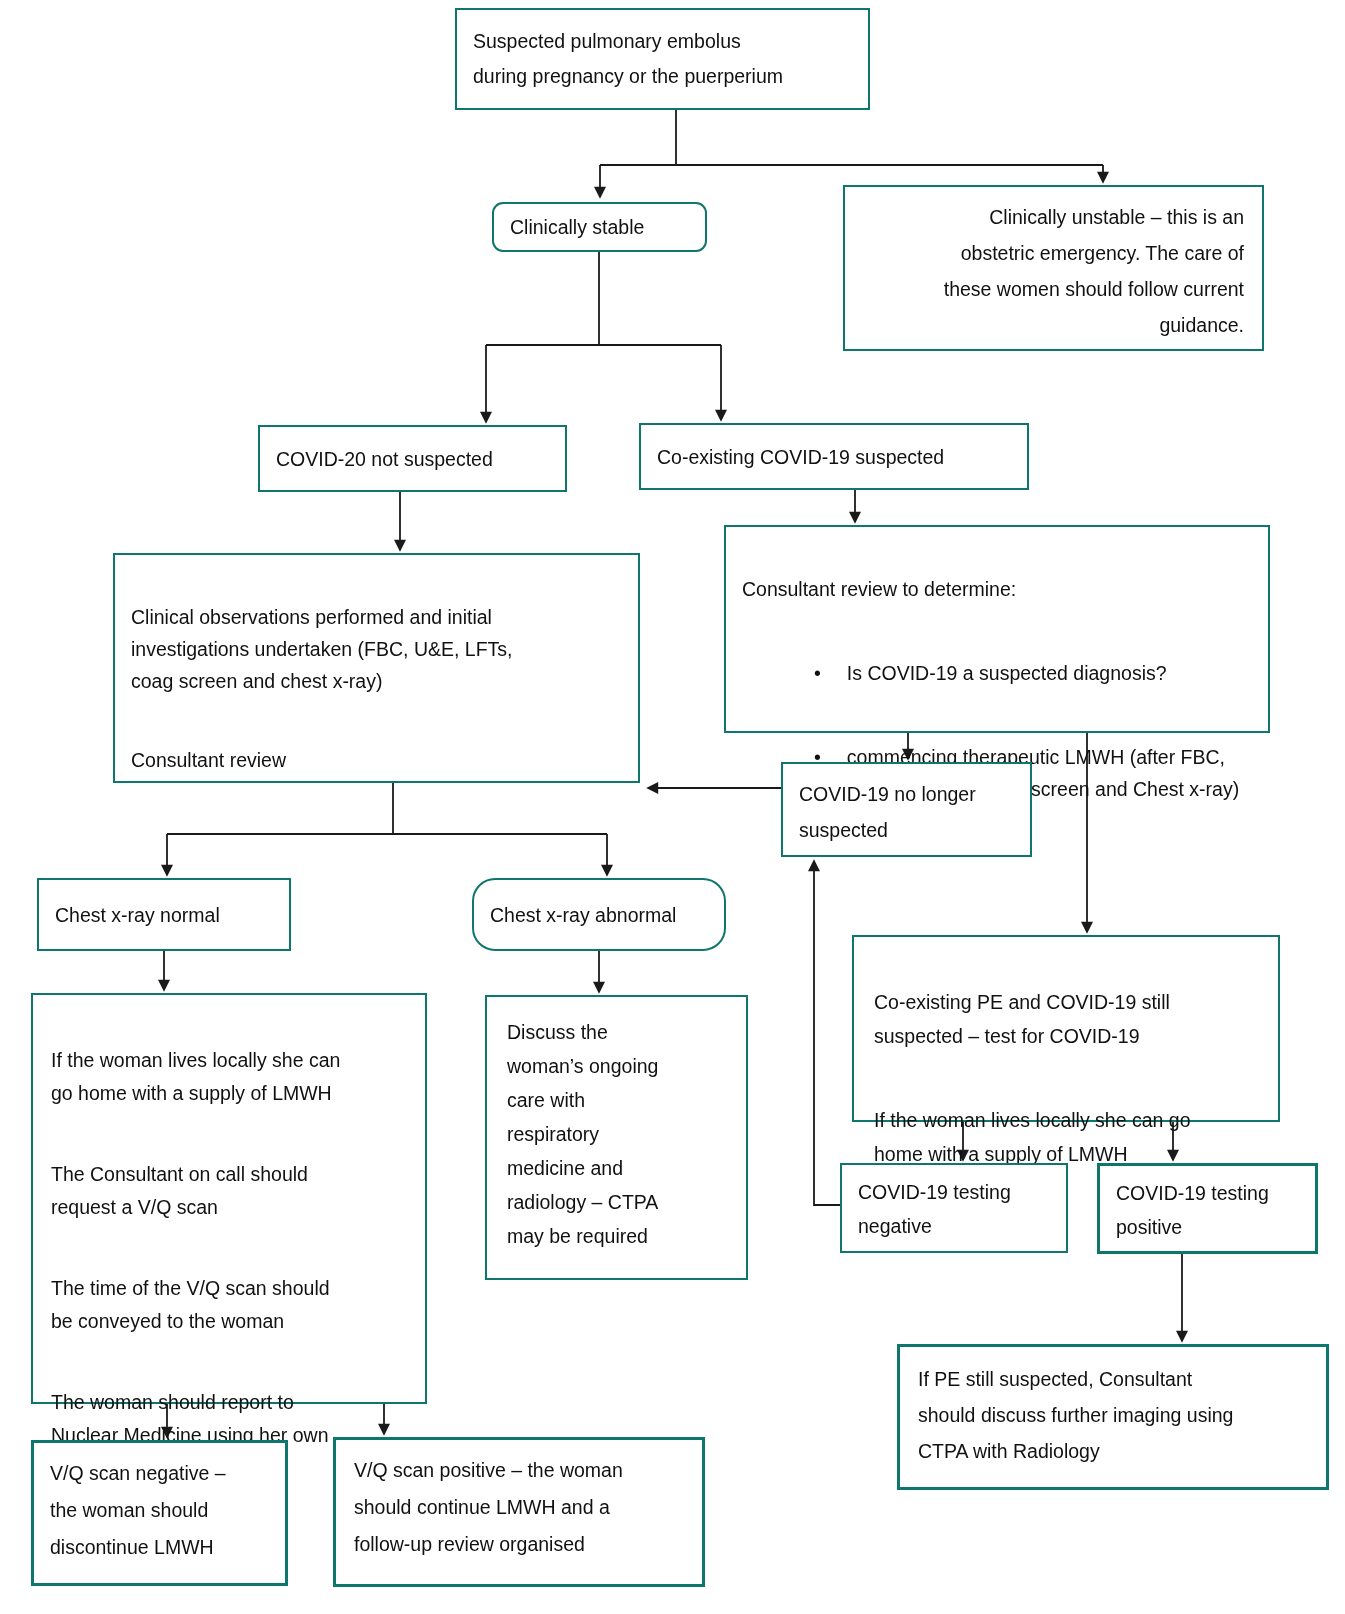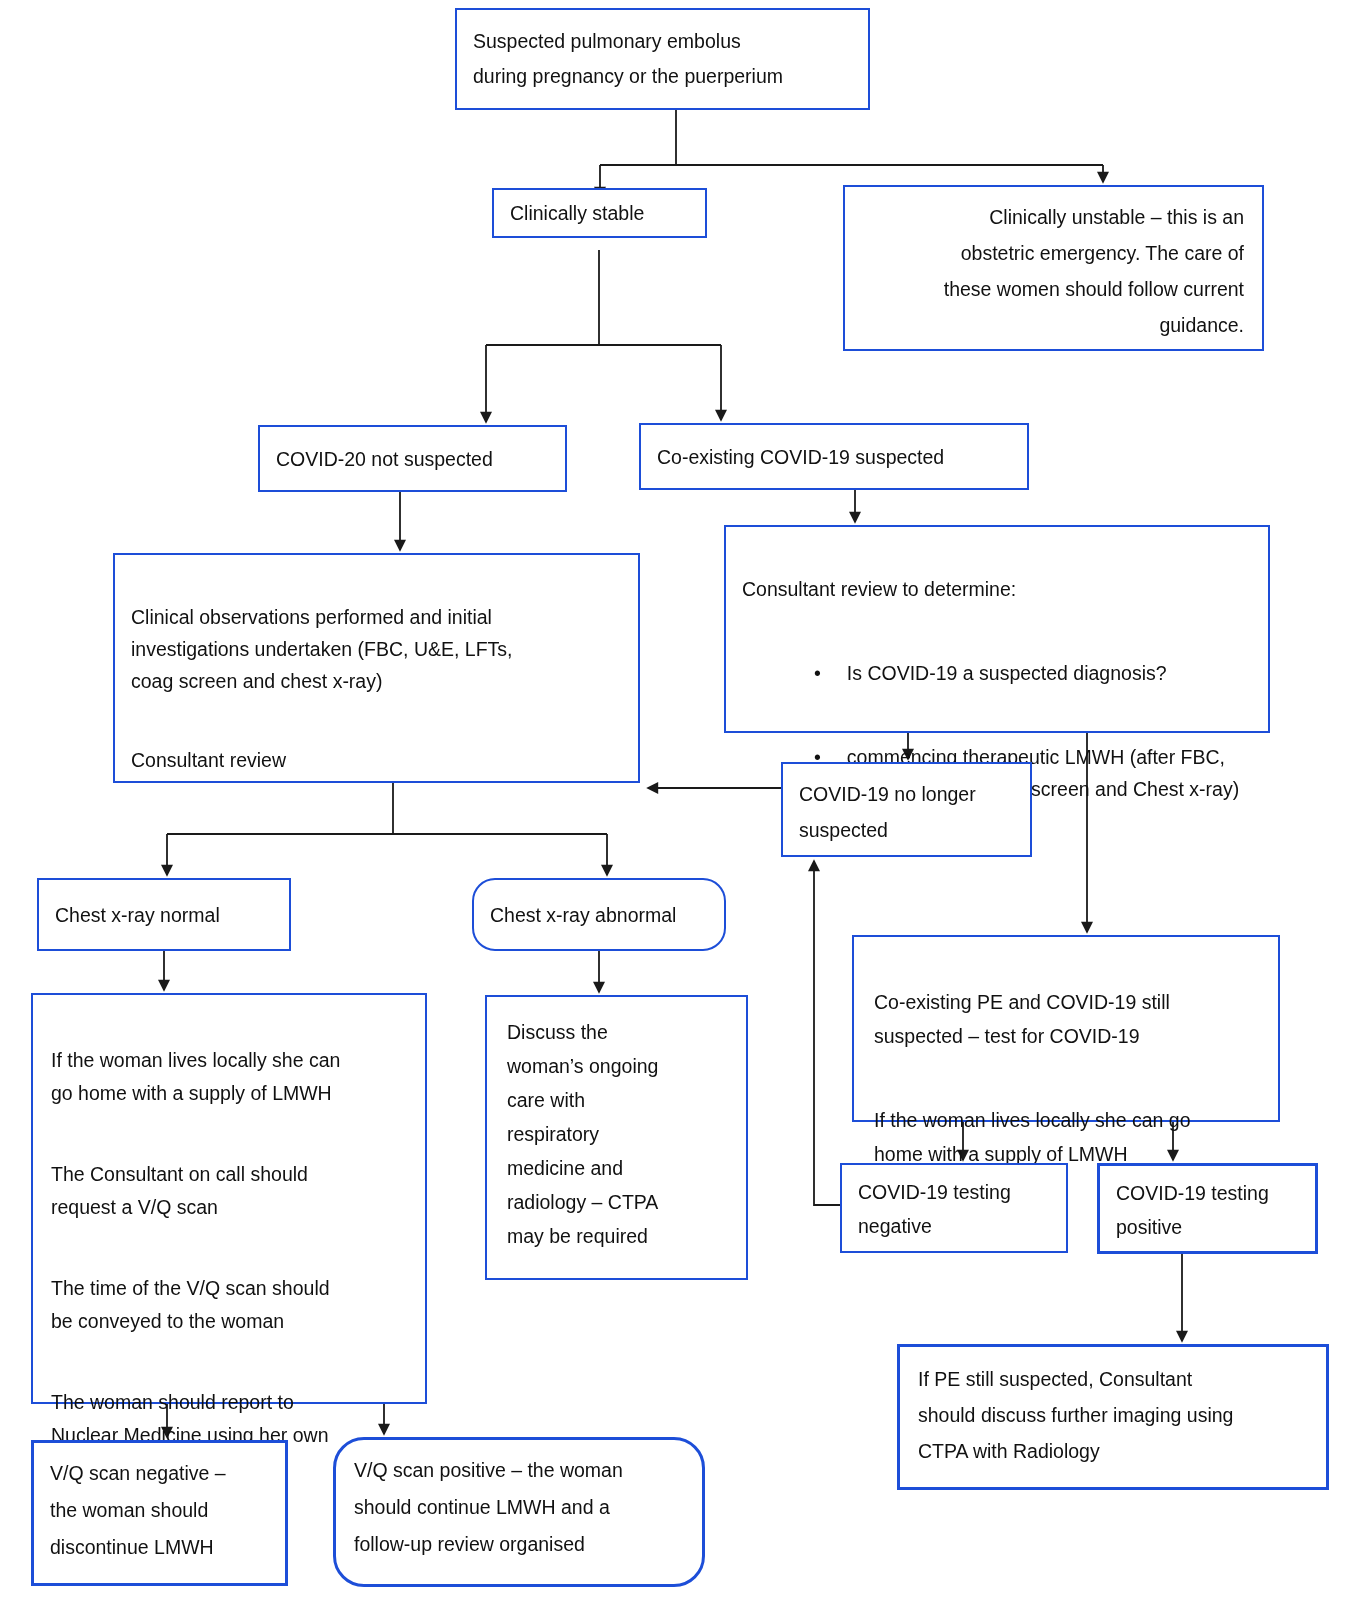--- a/index.html
+++ b/index.html
@@ -10,55 +10,55 @@
     background:#ffffff;
     font-family:"Liberation Sans", sans-serif;
     color:#111111;
     overflow:hidden;
   }
   .connectors{position:absolute;left:0;top:0;width:1345px;height:1614px;pointer-events:none;}
   .connectors line,.connectors polyline{stroke:#1a1a1a;stroke-width:1.8;fill:none;}
   .box{
     position:absolute;
     background:#ffffff;
-    border:2px solid #1d4ed8;
+    border:2px solid #0f766e;
     box-sizing:border-box;
     font-size:19.5px;
     line-height:32px;
     white-space:pre-line;
   }
   .thick{border-width:3px;}
   .pad{padding:12px 16px;}
   .vcenter{display:flex;align-items:center;padding:0 16px;}
   .box p{margin:0 0 15px 0;white-space:pre-line;}
   .box p:last-child{margin-bottom:0;}
   .bullet-row{display:flex;gap:26px;padding-left:72px;margin-top:20px;white-space:normal;}
   .bullet-row .glyph{flex:0 0 auto;}
   .bullet-row .btext{white-space:pre-line;}
 
   
   #n-start{left:455px;top:8px;width:415px;height:102px;padding:14px 16px;line-height:35px;}
-  #n-stable{left:492px;top:188px;width:215px;height:50px;}
+  #n-stable{left:492px;top:202px;width:215px;height:50px;border-radius:11px;}
   #n-unstable{left:843px;top:185px;width:421px;height:166px;padding:12px 18px;line-height:36px;text-align:right;}
   #n-covid-not{left:258px;top:425px;width:309px;height:67px;}
   #n-covid-coexist{left:639px;top:423px;width:390px;height:67px;}
   #n-clinical-obs{left:113px;top:553px;width:527px;height:230px;padding:14px 16px;}
   #n-consultant{left:724px;top:525px;width:546px;height:208px;padding:14px 16px;}
   #n-covid-no-longer{left:781px;top:762px;width:251px;height:95px;padding:12px 16px;line-height:36px;}
   #n-cxr-normal{left:37px;top:878px;width:254px;height:73px;}
   #n-cxr-abnormal{left:472px;top:878px;width:254px;height:73px;border-radius:23px;}
   #n-local-pathway{left:31px;top:993px;width:396px;height:411px;padding:16px 18px;line-height:33px;}
   #n-discuss{left:485px;top:995px;width:263px;height:285px;padding:18px 20px;line-height:34px;}
   #n-pe-covid-still{left:852px;top:935px;width:428px;height:187px;padding:14px 20px;line-height:34px;}
   #n-pe-covid-still p{margin-bottom:16px;}
   #n-test-negative{left:840px;top:1163px;width:228px;height:90px;padding:10px 16px;line-height:34px;}
   #n-test-positive{left:1097px;top:1163px;width:221px;height:91px;padding:10px 16px;line-height:34px;}
   #n-pe-still-ctpa{left:897px;top:1344px;width:432px;height:146px;padding:14px 18px;line-height:36px;}
   #n-vq-negative{left:31px;top:1440px;width:257px;height:146px;padding:12px 16px;line-height:37px;}
-  #n-vq-positive{left:333px;top:1437px;width:372px;height:150px;padding:12px 18px;line-height:37px;border-radius:31px;}
+  #n-vq-positive{left:333px;top:1437px;width:372px;height:150px;padding:12px 18px;line-height:37px;}
 </style>
 </head>
 <body>
 
 <div class="canvas">
 
   <svg class="connectors" viewBox="0 0 1345 1614" xmlns="http://www.w3.org/2000/svg">
     <defs>
       <marker id="arrow" viewBox="0 0 10 10" refX="8.5" refY="5" markerWidth="14" markerHeight="12" markerUnits="userSpaceOnUse" orient="auto-start-reverse">
         <path d="M0,0 L10,5 L0,10 z" fill="#1a1a1a"></path>

